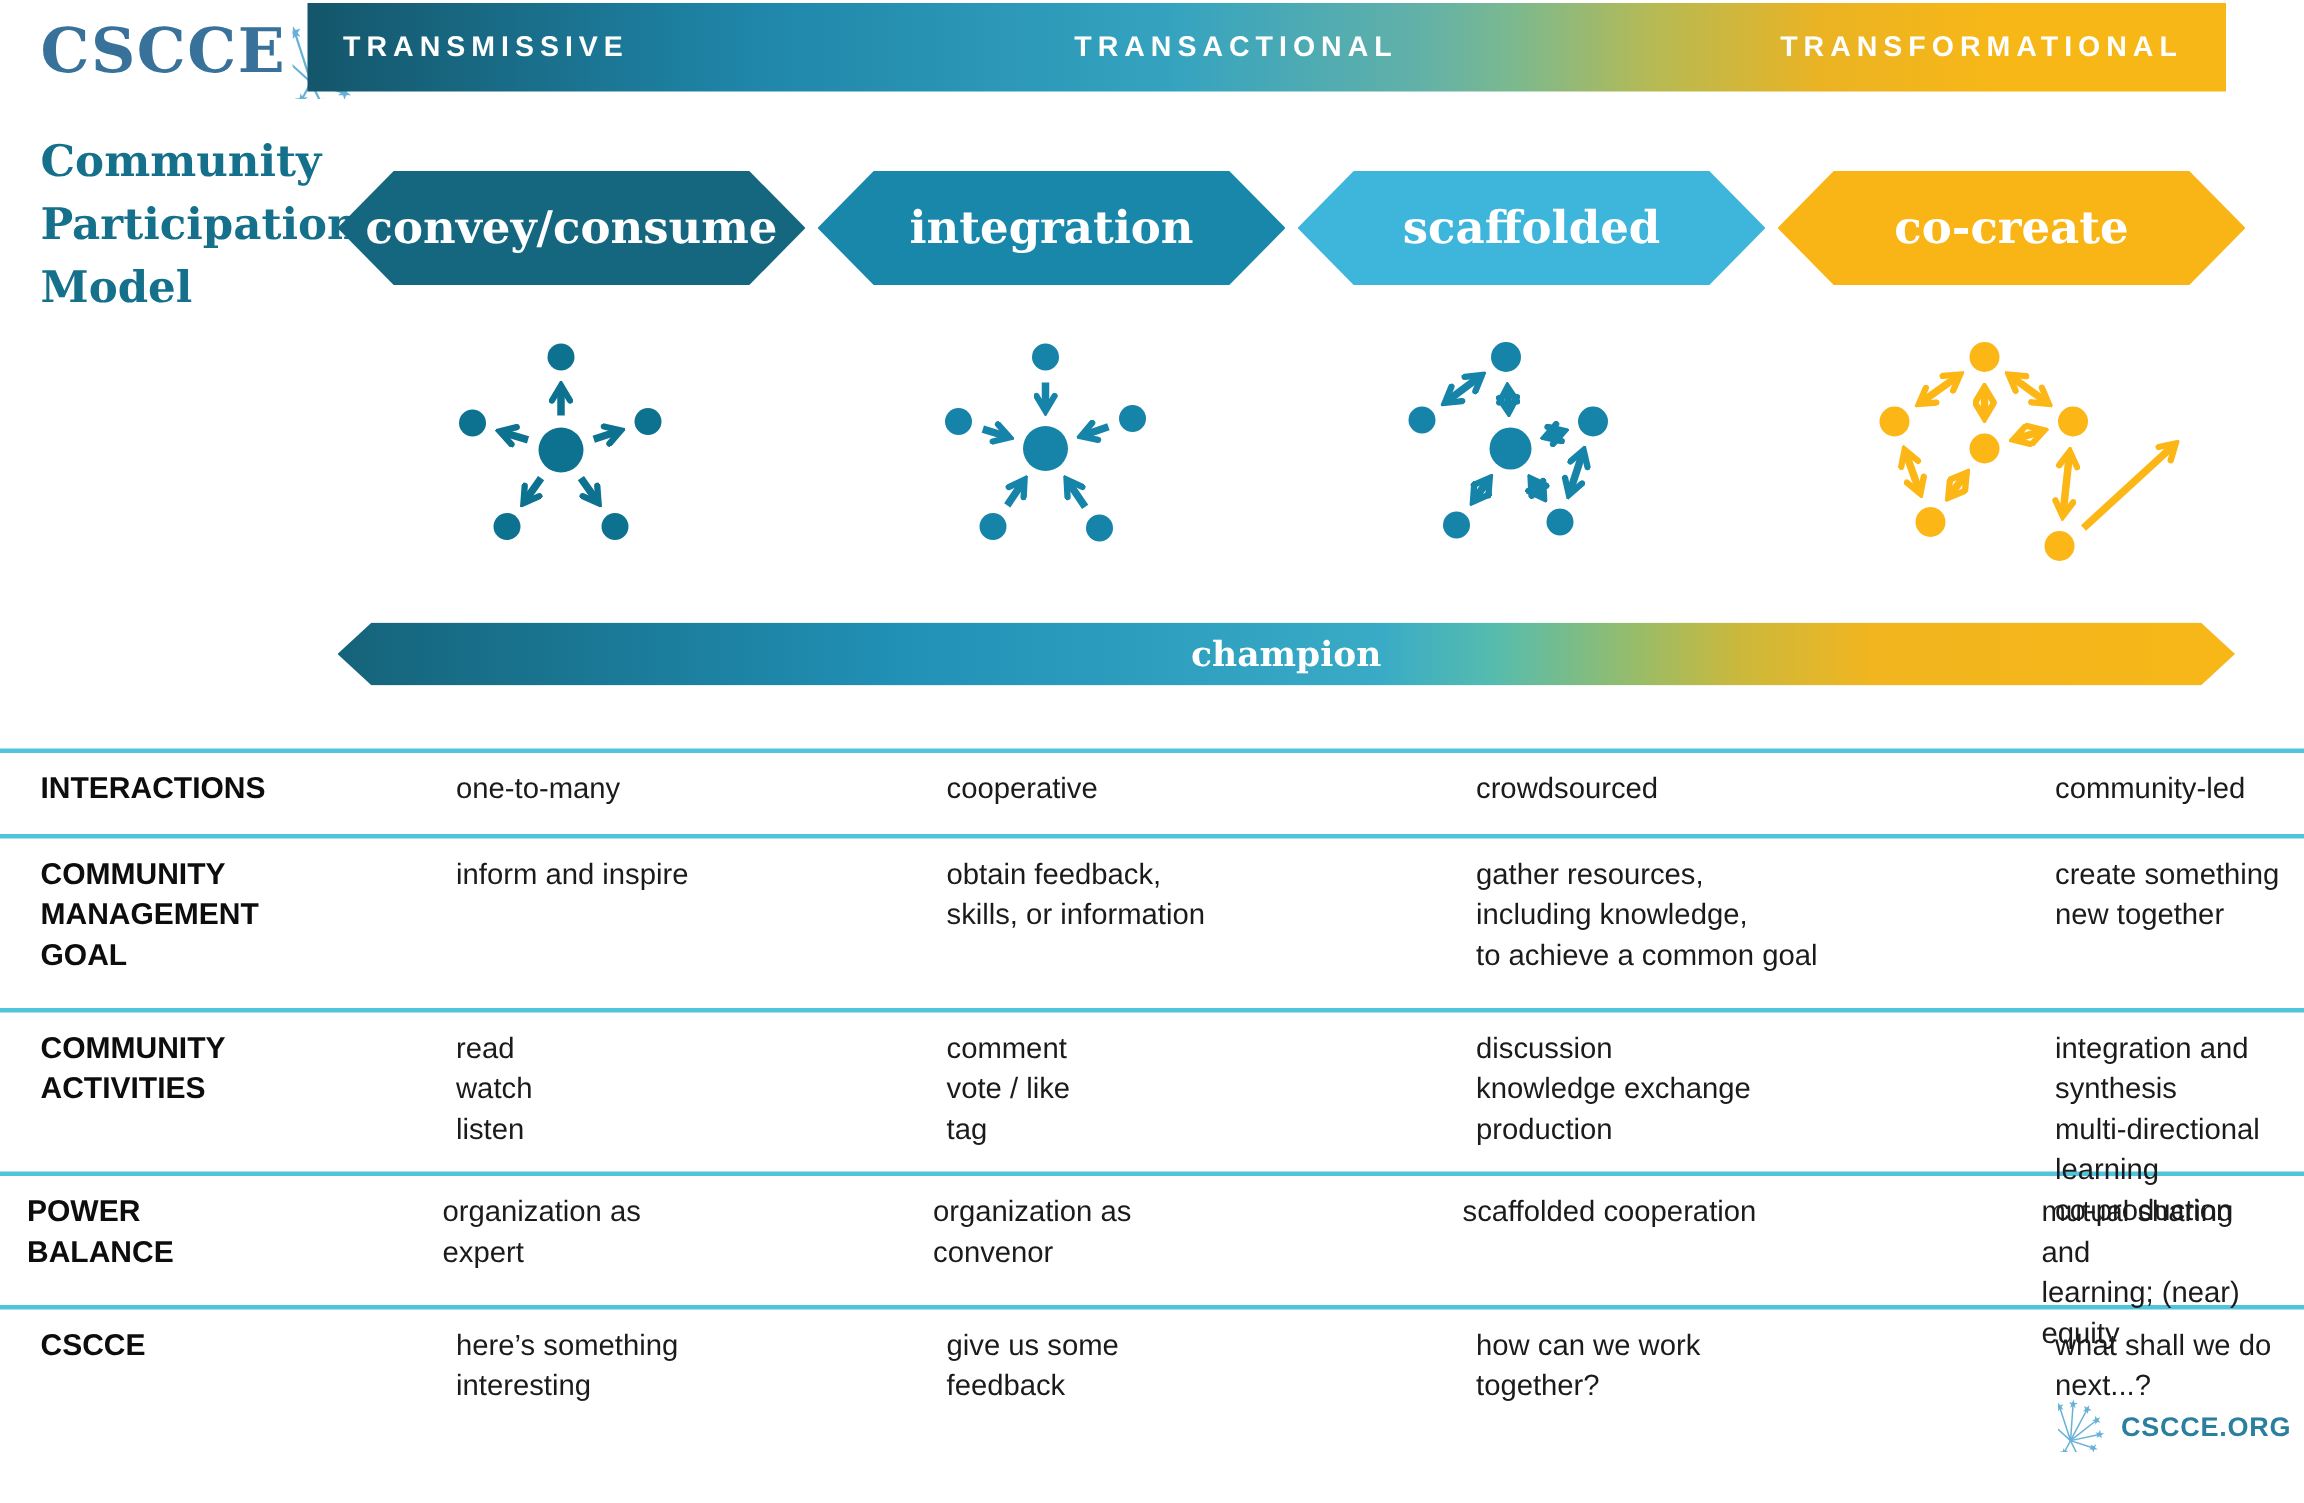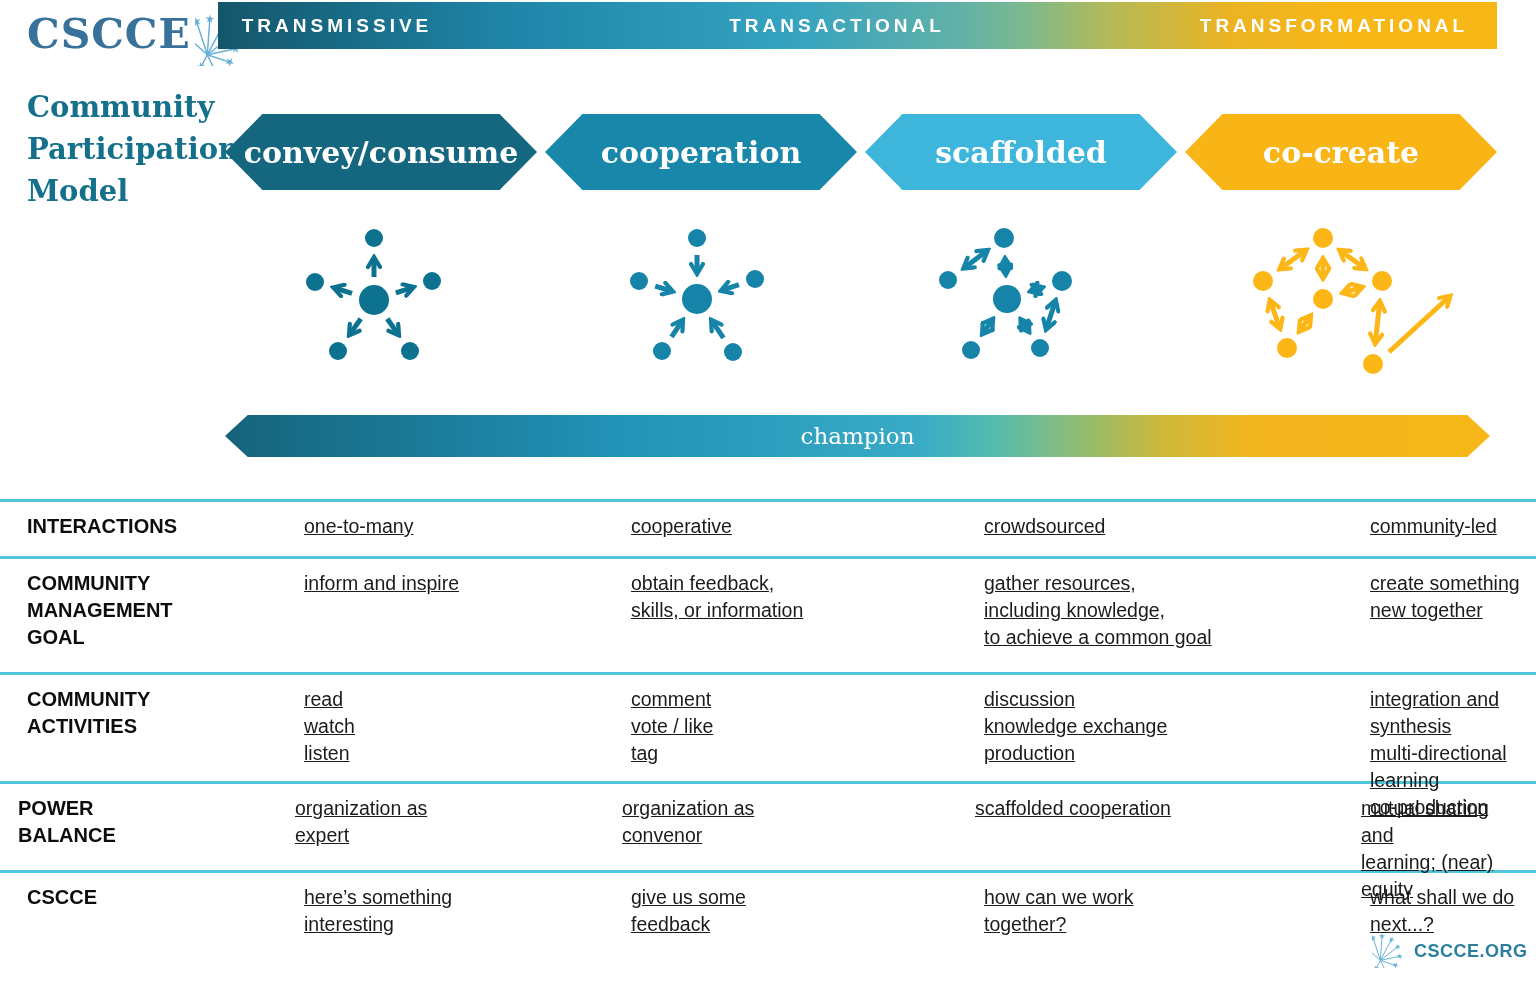--- a/index.html
+++ b/index.html
@@ -15,21 +15,21 @@
     color:#38719a; letter-spacing:1px; line-height:52px;
   }
   #logo-flower { margin-left:4px; margin-top:2px; }
   #page-title {
     position:absolute; left:27px; top:86px; width:210px;
     font-family:"DejaVu Serif", serif; font-weight:bold; font-size:29px;
     color:#15708c; line-height:42px; white-space:pre-line;
   }
   
   #phase-bar {
-    position:absolute; left:218px; top:2px; width:1279px; height:47px;
+    position:absolute; left:205px; top:2px; width:1279px; height:59px;
     background:linear-gradient(90deg,#14566b 0%,#1f86a9 23%,#35a3c0 45%,#62b1a8 58%,
       #7cb98e 63%,#b5ba55 70%,#ebb323 79%,#f7b717 88%,#f7b717 100%);
     text-decoration:underline;
   }
   .phase-label {
     position:absolute; top:50%; transform:translate(-50%,-50%);
     color:#ffffff; font-weight:bold; font-size:19px; letter-spacing:4px; white-space:nowrap;
   }
   
   .mode-banner {
@@ -40,32 +40,32 @@
   }
   
   #networks { position:absolute; left:0; top:200px; }
   
   #champion-bar {
     position:absolute; left:225px; top:415px; width:1265px; height:42px;
     display:flex; align-items:center; justify-content:center;
     clip-path:polygon(0% 50%, 1.8% 0%, 98.2% 0%, 100% 50%, 98.2% 100%, 1.8% 100%);
     background:linear-gradient(90deg,#15637a 0%,#2191b6 30%,#39abc6 55%,#56bcae 61%,
       #9dbc64 69%,#ccb83b 74%,#f2b51f 81%,#f7b717 100%);
-    color:#ffffff; font-family:"DejaVu Serif", serif; font-weight:normal; font-size:23px;
+    color:#ffffff; font-family:"DejaVu Serif", serif; font-weight:bold; font-size:23px;
   }
   
   #participation-table { position:absolute; left:0; top:499px; width:1536px; }
   .t-row {
     display:grid; grid-template-columns:245px 295px 321px 354px auto;
     border-top:3px solid #4fc4da; padding:11px 10px 0 27px;gap:32px;
   }
   .t-label {
     font-weight:bold; font-size:20px; color:#0d0d0d; line-height:27px; white-space:pre-line;
   }
-  .t-cell { font-size:19.5px; color:#1b1b1b; line-height:27px; white-space:pre-line;text-decoration:underline; }
+  .t-cell { font-size:19.5px; color:#1b1b1b; line-height:27px; white-space:pre-line; }
   
   #footer-logo { position:absolute; left:1372px; top:930px; display:flex; align-items:center; }
   #footer-text { margin-left:4px; font-weight:bold; font-size:18px; color:#2a7f9f; letter-spacing:0.5px; }
 </style>
 </head>
 <body>
 
 <div id="stage">
 
   <div id="logo">
@@ -100,21 +100,21 @@
       <span class="phase-label" style="left: 119px;">TRANSMISSIVE</span>
       <span class="phase-label" style="left: 619px;">TRANSACTIONAL</span>
       <span class="phase-label" style="left: 1116px;">TRANSFORMATIONAL</span>
     </div>
 
   <div id="banners">
       <div class="mode-banner" style="left: 225px; background: rgb(21, 103, 128);">
         <span>convey/consume</span>
       </div>
       <div class="mode-banner" style="left: 545px; background: rgb(24, 135, 169);">
-        <span>cooperation</span>
+        <span>integration</span>
       </div>
       <div class="mode-banner" style="left: 865px; background: rgb(62, 181, 219);">
         <span>scaffolded</span>
       </div>
       <div class="mode-banner" style="left: 1185px; background: rgb(249, 181, 21);">
         <span>co-create</span>
       </div>
     </div>
 
   <svg id="networks" width="1536" height="210" viewBox="0 200 1536 210">

